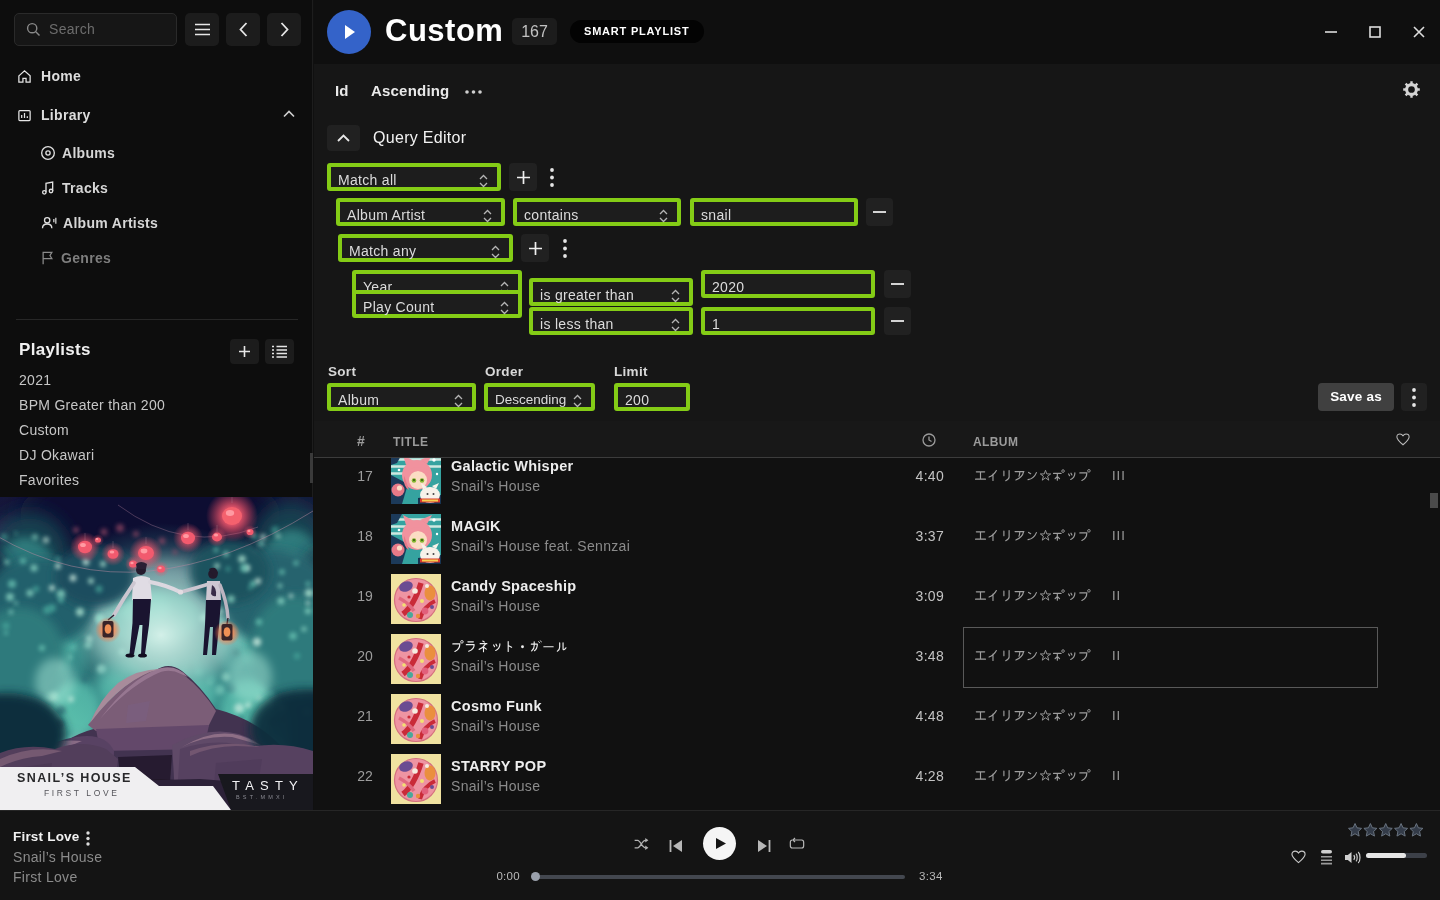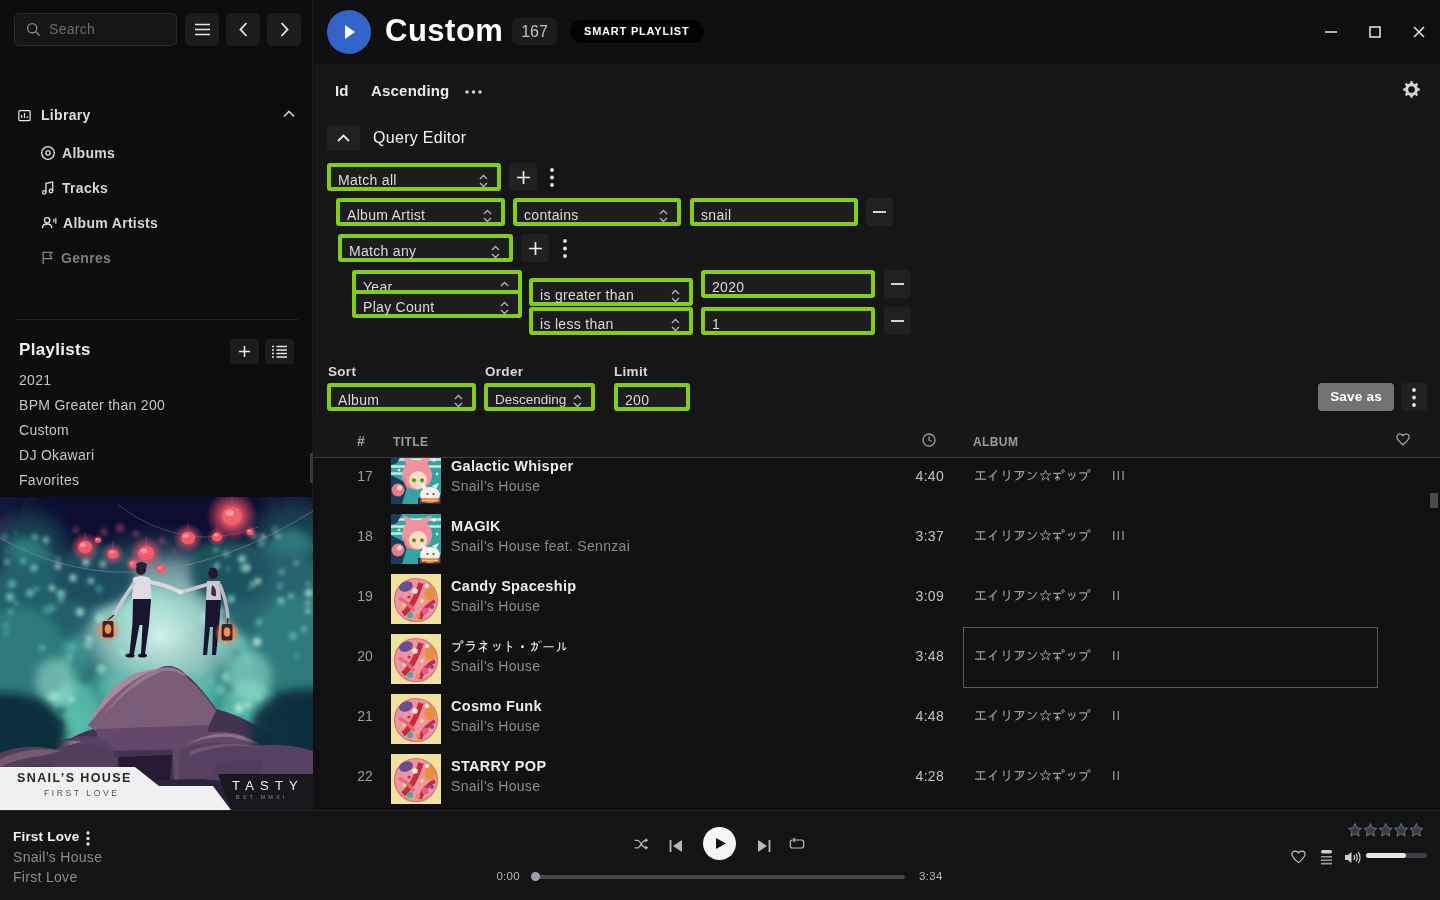--- a/index.html
+++ b/index.html
@@ -31,21 +31,21 @@
 #idlbl{position:absolute;left:21px;top:82px;font-size:15px;font-weight:700;color:#e9e9e9;letter-spacing:.2px;}
 #asclbl{position:absolute;left:57px;top:82px;font-size:15px;font-weight:700;color:#e9e9e9;letter-spacing:.2px;}
 #dots3h{position:absolute;left:151px;top:90px;}
 #gear{position:absolute;left:1089px;top:81px;}
 
 .qbtn{position:absolute;background:#212121;border-radius:4px;display:flex;align-items:center;justify-content:center;}
 #qetitle{position:absolute;left:59px;top:129px;font-size:16px;color:#f2f2f2;font-weight:400;letter-spacing:.3px;}
 .select,.input{position:absolute;height:28px;background:#1d1d1d;border:4px solid #84cc16;border-radius:3px;color:#dcdcdc;font-size:14px;line-height:26px;padding-left:7px;letter-spacing:.3px;}
 .select svg{position:absolute;right:9px;top:7px;}
 .qlabel{position:absolute;font-size:13.5px;font-weight:700;color:#d8d8d8;letter-spacing:.3px;}
-#saveas{position:absolute;left:1004px;top:383px;width:76px;height:28px;background:#737373;border-radius:4px;color:#fff;font-size:13.5px;font-weight:700;text-align:center;line-height:28px;letter-spacing:.2px;}
+#saveas{position:absolute;left:1004px;top:383px;width:76px;height:28px;background:#404040;border-radius:4px;color:#fff;font-size:13.5px;font-weight:700;text-align:center;line-height:28px;letter-spacing:.2px;}
 
 #tablewrap{position:absolute;left:0;top:421px;width:1126px;height:389px;background:#111111;}
 #thead{position:absolute;left:0;top:0;width:1126px;height:37px;background:#181818;border-bottom:1px solid #3c3c3c;color:#9b9b9b;z-index:2;}
 .trow{position:absolute;left:0;width:1126px;height:60px;}
 .tnum{position:absolute;left:36px;top:0;width:30px;height:54px;line-height:54px;text-align:center;font-size:14px;color:#9d9d9d;}
 .thumb{position:absolute;left:77px;top:5px;width:50px;height:50px;}
 .ttitle{position:absolute;left:137px;top:9px;font-size:14.5px;font-weight:700;color:#ededed;letter-spacing:.3px;}
 .tartist{position:absolute;left:137px;top:29px;font-size:14px;color:#8b8b8b;letter-spacing:.3px;}
 .ttime{position:absolute;left:560px;top:19px;width:70px;text-align:right;font-size:14px;color:#c3c3c3;letter-spacing:.3px;}
 .talbum{position:absolute;left:660px;top:19px;font-size:14px;color:#9d9d9d;}
@@ -599,20 +599,23 @@
       <svg width="9" height="15" viewBox="0 0 9 15">
         <path d="M7.5,1 L1.5,7.5 L7.5,14" fill="none" stroke="#e6e6e6" stroke-width="1.8"></path>
       </svg>
     </div>
   <div class="sqbtn" style="left:267px">
       <svg width="9" height="15" viewBox="0 0 9 15">
         <path d="M1.5,1 L7.5,7.5 L1.5,14" fill="none" stroke="#e6e6e6" stroke-width="1.8"></path>
       </svg>
     </div>
 
+  <div class="navitem" style="top:61px"><svg width="15" height="15" viewBox="0 0 24 24">
+        <path d="M3,11 L12,3 L21,11 V21 H14.5 V15 H9.5 V21 H3 Z" fill="none" stroke="#e6e6e6" stroke-width="2"></path>
+      </svg>Home</div>
   <div class="navitem" style="top:100px"><svg width="15" height="15" viewBox="0 0 24 24">
         <rect x="3" y="4" width="18" height="16" rx="1.5" fill="none" stroke="#e6e6e6" stroke-width="2"></rect>
         <path d="M7.5,16 V11 M12,16 V8 M16.5,16 V13" stroke="#e6e6e6" stroke-width="2"></path>
       </svg>Library</div>
   <svg class="abs" style="left:283px;top:110px" width="12" height="8" viewBox="0 0 12 8">
       <path d="M1,6.5 L6,1.5 L11,6.5" fill="none" stroke="#cfcfcf" stroke-width="1.6"></path>
     </svg>
   <div class="navsub" style="top:138px"><svg width="16" height="16" viewBox="0 0 24 24">
         <circle cx="12" cy="12" r="9.5" fill="none" stroke="#e0e0e0" stroke-width="2"></circle>
         <circle cx="12" cy="12" r="3.2" fill="none" stroke="#e0e0e0" stroke-width="2"></circle>

